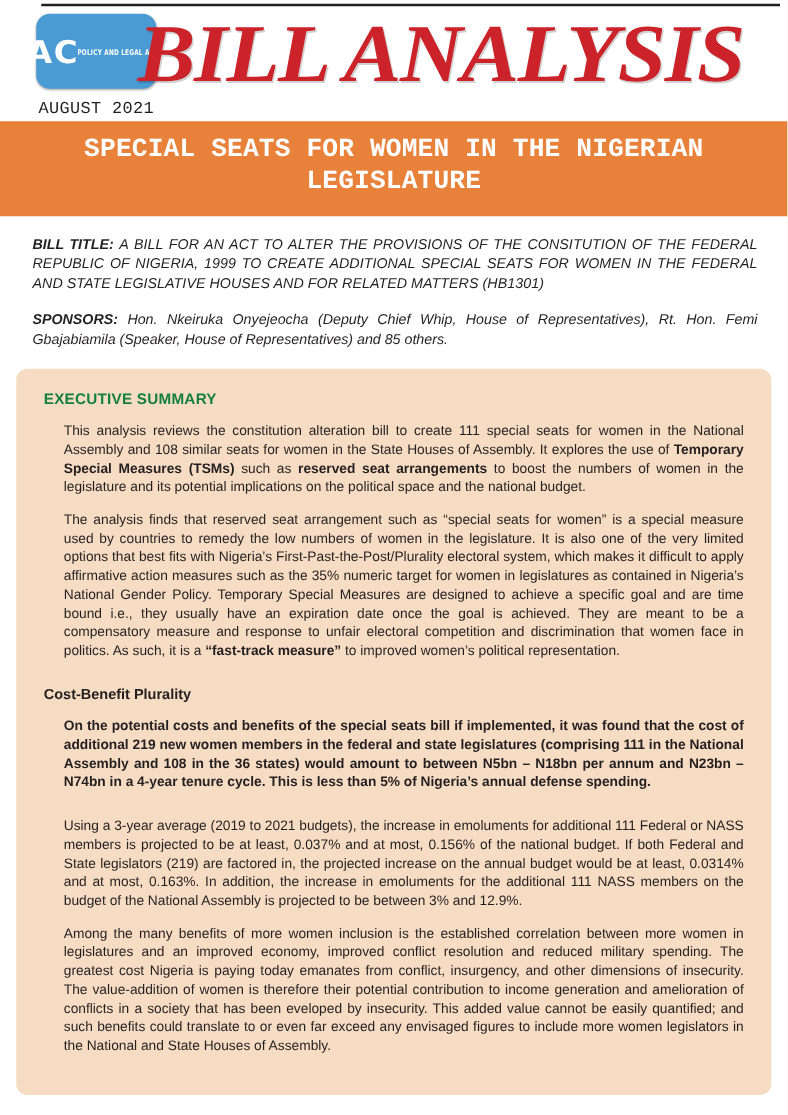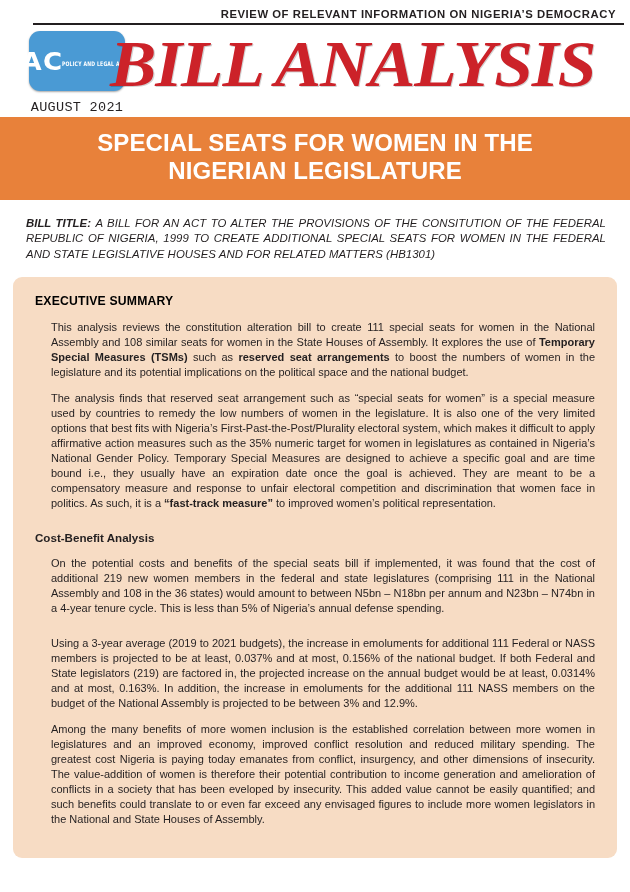--- a/index.html
+++ b/index.html
@@ -109,23 +109,23 @@
 
   
   .banner {
     background: #e8813a;
     margin-top: 4px;
     padding: 12px 58px 14px 58px;
     box-sizing: border-box;
   }
   .banner-title {
     color: #ffffff;
-    font-family: Liberation Sans, sans-serif;
-    font-weight: 700;
-    font-size: 24px;
+    font-family: Liberation Mono, monospace;
+    font-weight: 700;
+    font-size: 21px;
     line-height: 1.18;
     text-align: center;
     letter-spacing: 0.1px;
   }
 
   
   .meta {
     padding: 16px 24px 0 26px;
     font-style: italic;
   }
@@ -150,46 +150,45 @@
     background: #f7dcc4;
     border-radius: 9px;
     padding: 17px 22px 20px 22px;
     box-sizing: border-box;
   }
   .panel h2 {
     margin: 0 0 12px 0;
     font-size: 12.2px;
     font-weight: 700;
     letter-spacing: 0.2px;
-    color: #000000;
+    color: #15803d;
   }
   .panel h3 {
     margin: 0 0 12px 0;
     font-size: 11.6px;
     font-weight: 700;
     color: #231f20;
   }
   .panel p {
     margin: 0 0 11px 16px;
     font-size: 11px;
     line-height: 1.365;
     text-align: justify;
     color: #231f20;
   }
   .panel p.strong-para {
-    font-weight: 400;
+    font-weight: 700;
   }
   .panel p b { font-weight: 700; }
   .spacer-sm { height: 9px; }
 </style>
 </head>
 <body>
 
 <div class="masthead">
-  <div class="tagline">REVIEW OF RELEVANT INFORMATION ON NIGERIA’S DEMOCRACY</div>
   <div class="rule"></div>
   <div class="brandrow">
     <div class="logo-block">
       <div class="logo-tile">
         <div class="logo-word">PLAC</div>
         <div class="logo-sub">POLICY AND LEGAL ADVOCACY CENTRE</div>
       </div>
       <div class="issue-date">AUGUST 2021</div>
     </div>
     <div class="title-block">
@@ -197,32 +196,33 @@
     </div>
   </div>
 </div>
 
 <div class="banner">
   <div class="banner-title">SPECIAL SEATS FOR WOMEN IN THE NIGERIAN LEGISLATURE</div>
 </div>
 
 <div class="meta">
   <p><span class="lbl">BILL TITLE:</span> <span class="bill-title-text">A BILL FOR AN ACT TO ALTER THE PROVISIONS OF THE CONSITUTION OF THE FEDERAL REPUBLIC OF NIGERIA, 1999 TO CREATE ADDITIONAL SPECIAL SEATS FOR WOMEN IN THE FEDERAL AND STATE LEGISLATIVE HOUSES AND FOR RELATED MATTERS (HB1301)</span></p>
+  <p><span class="lbl">SPONSORS:</span> <span>Hon. Nkeiruka Onyejeocha (Deputy Chief Whip, House of Representatives), Rt. Hon. Femi Gbajabiamila (Speaker, House of Representatives) and 85 others.</span></p>
 </div>
 
 <div class="panel">
   <h2>EXECUTIVE SUMMARY</h2>
 
   <p><span>This analysis reviews the constitution alteration bill to create 111 special seats for women in the National Assembly and 108 similar seats for women in the State Houses of Assembly. It explores the use of </span><b>Temporary Special Measures (TSMs)</b><span> such as </span><b>reserved seat arrangements</b><span> to boost the numbers of women in the legislature and its potential implications on the political space and the national budget.</span></p>
 
   <p><span>The analysis finds that reserved seat arrangement such as “special seats for women” is a special measure used by countries to remedy the low numbers of women in the legislature. It is also one of the very limited options that best fits with Nigeria’s First-Past-the-Post/Plurality electoral system, which makes it difficult to apply affirmative action measures such as the 35% numeric target for women in legislatures as contained in Nigeria’s National Gender Policy. Temporary Special Measures are designed to achieve a specific goal and are time bound i.e., they usually have an expiration date once the goal is achieved. They are meant to be a compensatory measure and response to unfair electoral competition and discrimination that women face in politics. As such, it is a </span><b>“fast-track measure”</b><span> to improved women’s political representation.</span></p>
 
   <div class="spacer-sm"></div>
 
-  <h3>Cost-Benefit Analysis</h3>
+  <h3>Cost-Benefit Plurality</h3>
 
   <p class="strong-para">On the potential costs and benefits of the special seats bill if implemented, it was found that the cost of additional 219 new women members in the federal and state legislatures (comprising 111 in the National Assembly and 108 in the 36 states) would amount to between N5bn – N18bn per annum and N23bn – N74bn in a 4-year tenure cycle. This is less than 5% of Nigeria’s annual defense spending.</p>
 
   <div class="spacer-sm"></div>
 
   <p>Using a 3-year average (2019 to 2021 budgets), the increase in emoluments for additional 111 Federal or NASS members is projected to be at least, 0.037% and at most, 0.156% of the national budget. If both Federal and State legislators (219) are factored in, the projected increase on the annual budget would be at least, 0.0314% and at most, 0.163%. In addition, the increase in emoluments for the additional 111 NASS members on the budget of the National Assembly is projected to be between 3% and 12.9%.</p>
 
   <p>Among the many benefits of more women inclusion is the established correlation between more women in legislatures and an improved economy, improved conflict resolution and reduced military spending. The greatest cost Nigeria is paying today emanates from conflict, insurgency, and other dimensions of insecurity. The value-addition of women is therefore their potential contribution to income generation and amelioration of conflicts in a society that has been eveloped by insecurity. This added value cannot be easily quantified; and such benefits could translate to or even far exceed any envisaged figures to include more women legislators in the National and State Houses of Assembly.</p>
 </div>
 

